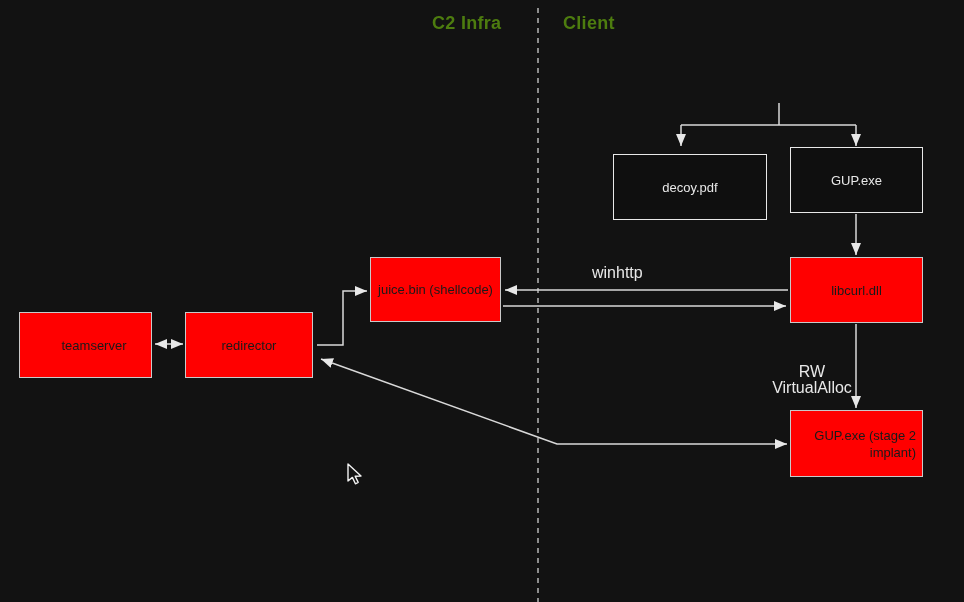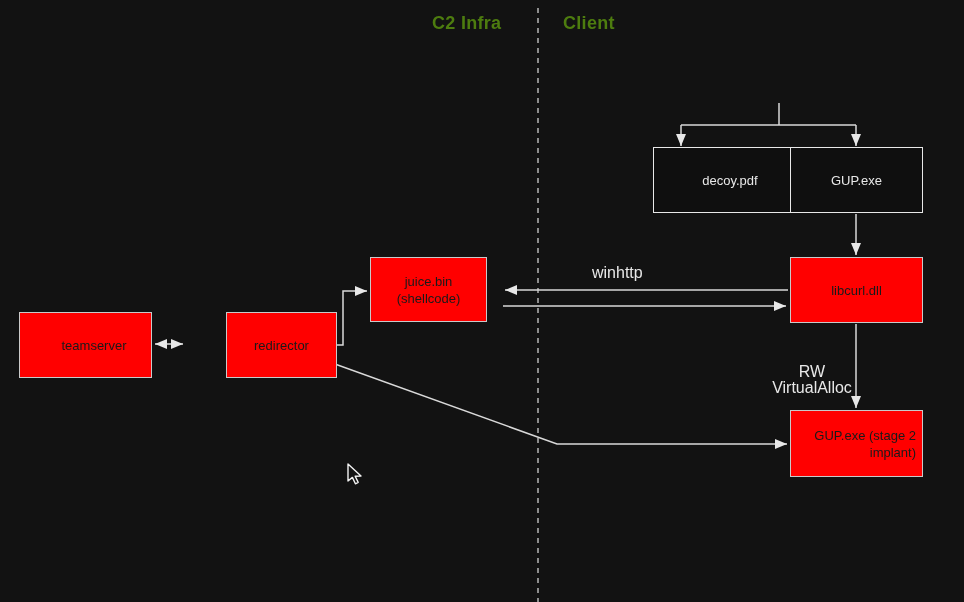--- a/index.html
+++ b/index.html
@@ -19,26 +19,26 @@
   .node.red{background:#ff0000;border:1.5px solid #c9c9c9;color:#1a1a1a;}
   .node.dark{background:#0f0f0f;border:1.5px solid #e8e8e8;color:#e8e8e8;}
   .edge-label{
     position:absolute;color:#e8e8e8;font-size:16px;line-height:16px;white-space:nowrap;
   }
   #rw-label{text-align:center;width:90px;white-space:normal;}
   svg.overlay{position:absolute;left:0;top:0;pointer-events:none;}
   svg.overlay path, svg.overlay line{pointer-events:stroke;}
   
   #n-invoice   {left:712px;top:37px; width:135px;height:66px;}
-  #n-decoy     {left:613px;top:147px;width:154px;height:66px;margin-left:40px;}
+  #n-decoy     {left:613px;top:154px;width:154px;height:66px;}
   #n-gup       {left:790px;top:147px;width:133px;height:66px;}
   #n-libcurl   {left:790px;top:257px;width:133px;height:66px;}
-  #n-juice     {left:370px;top:257px;width:117px;height:65px;}
+  #n-juice     {left:370px;top:257px;width:131px;height:65px;}
   #n-teamserver{left:19px; top:312px;width:133px;height:66px;padding-left:23px;}
-  #n-redirector{left:185px;top:312px;width:111px;height:66px;margin-left:41px;}
+  #n-redirector{left:185px;top:312px;width:128px;height:66px;}
   #n-stage2    {left:790px;top:410px;width:133px;height:67px;text-align:right;}
   #lbl-c2infra {left:432px;top:13px;}
   #lbl-client  {left:563px;top:13px;}
   #winhttp-label{left:592px;top:265px;}
   #rw-label    {left:767px;top:344px;margin-top:20px;}
   #cursor{position:absolute;left:346px;top:463px;}
 </style>
 </head>
 <body>
 

